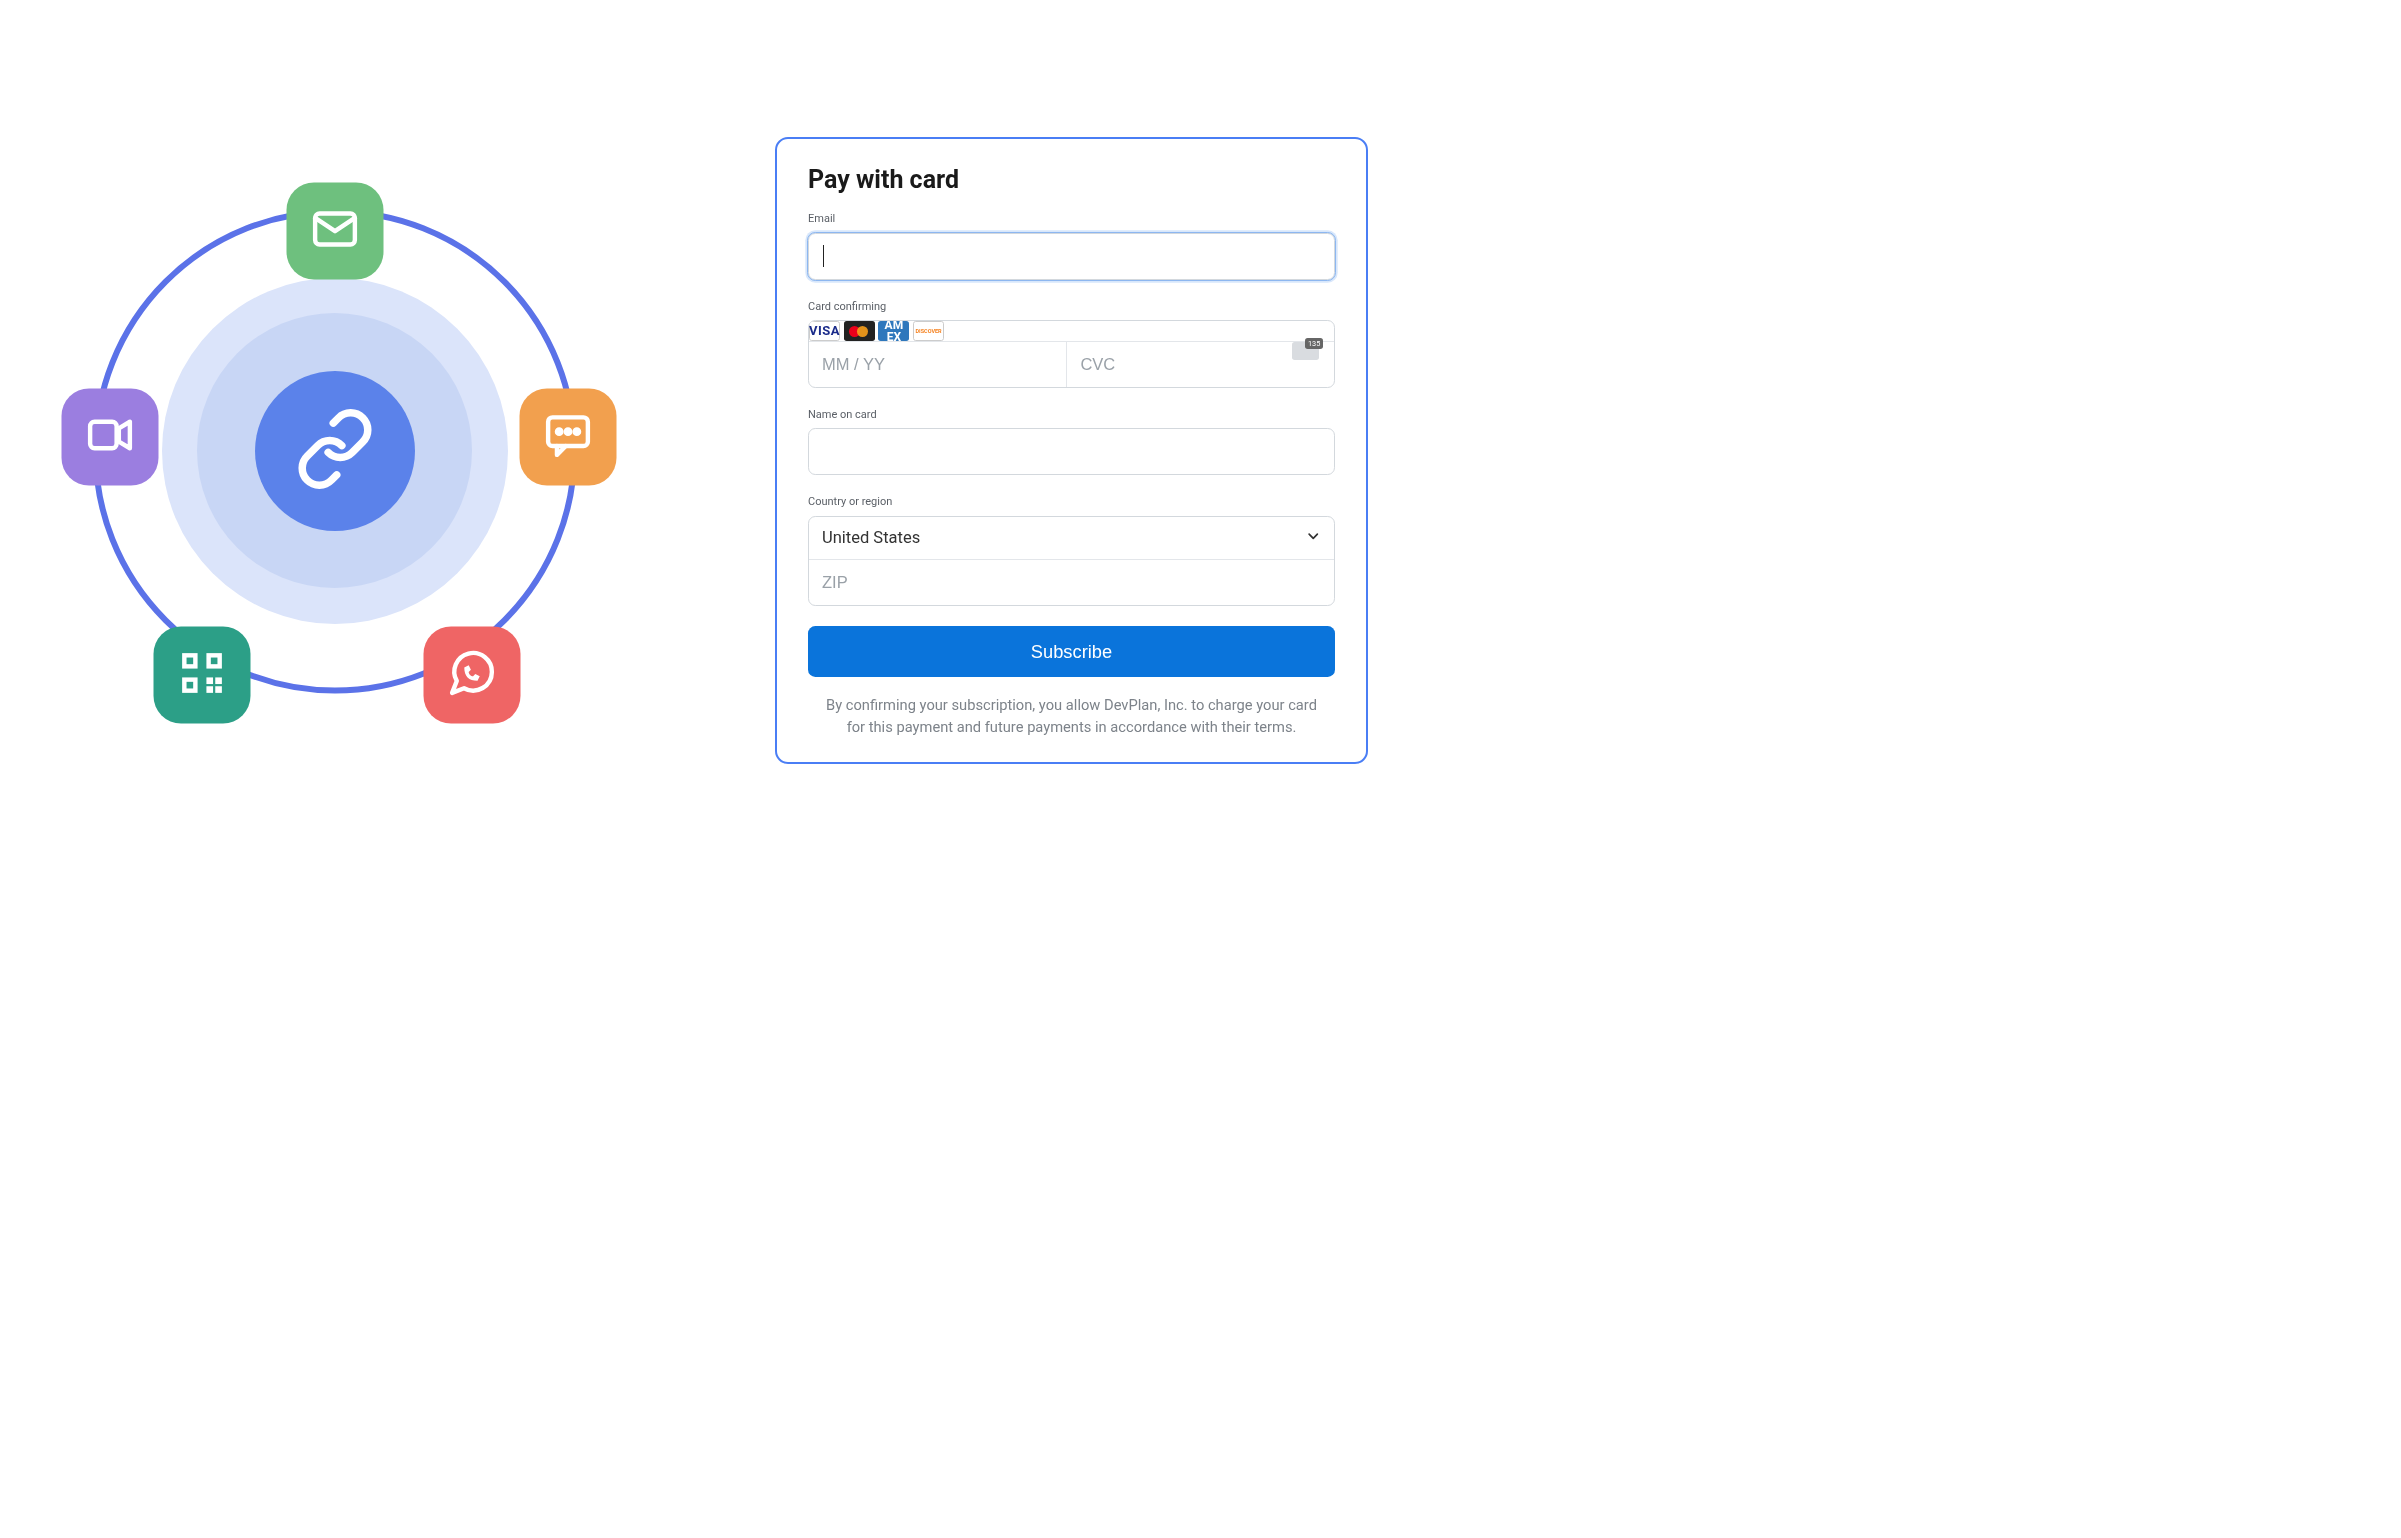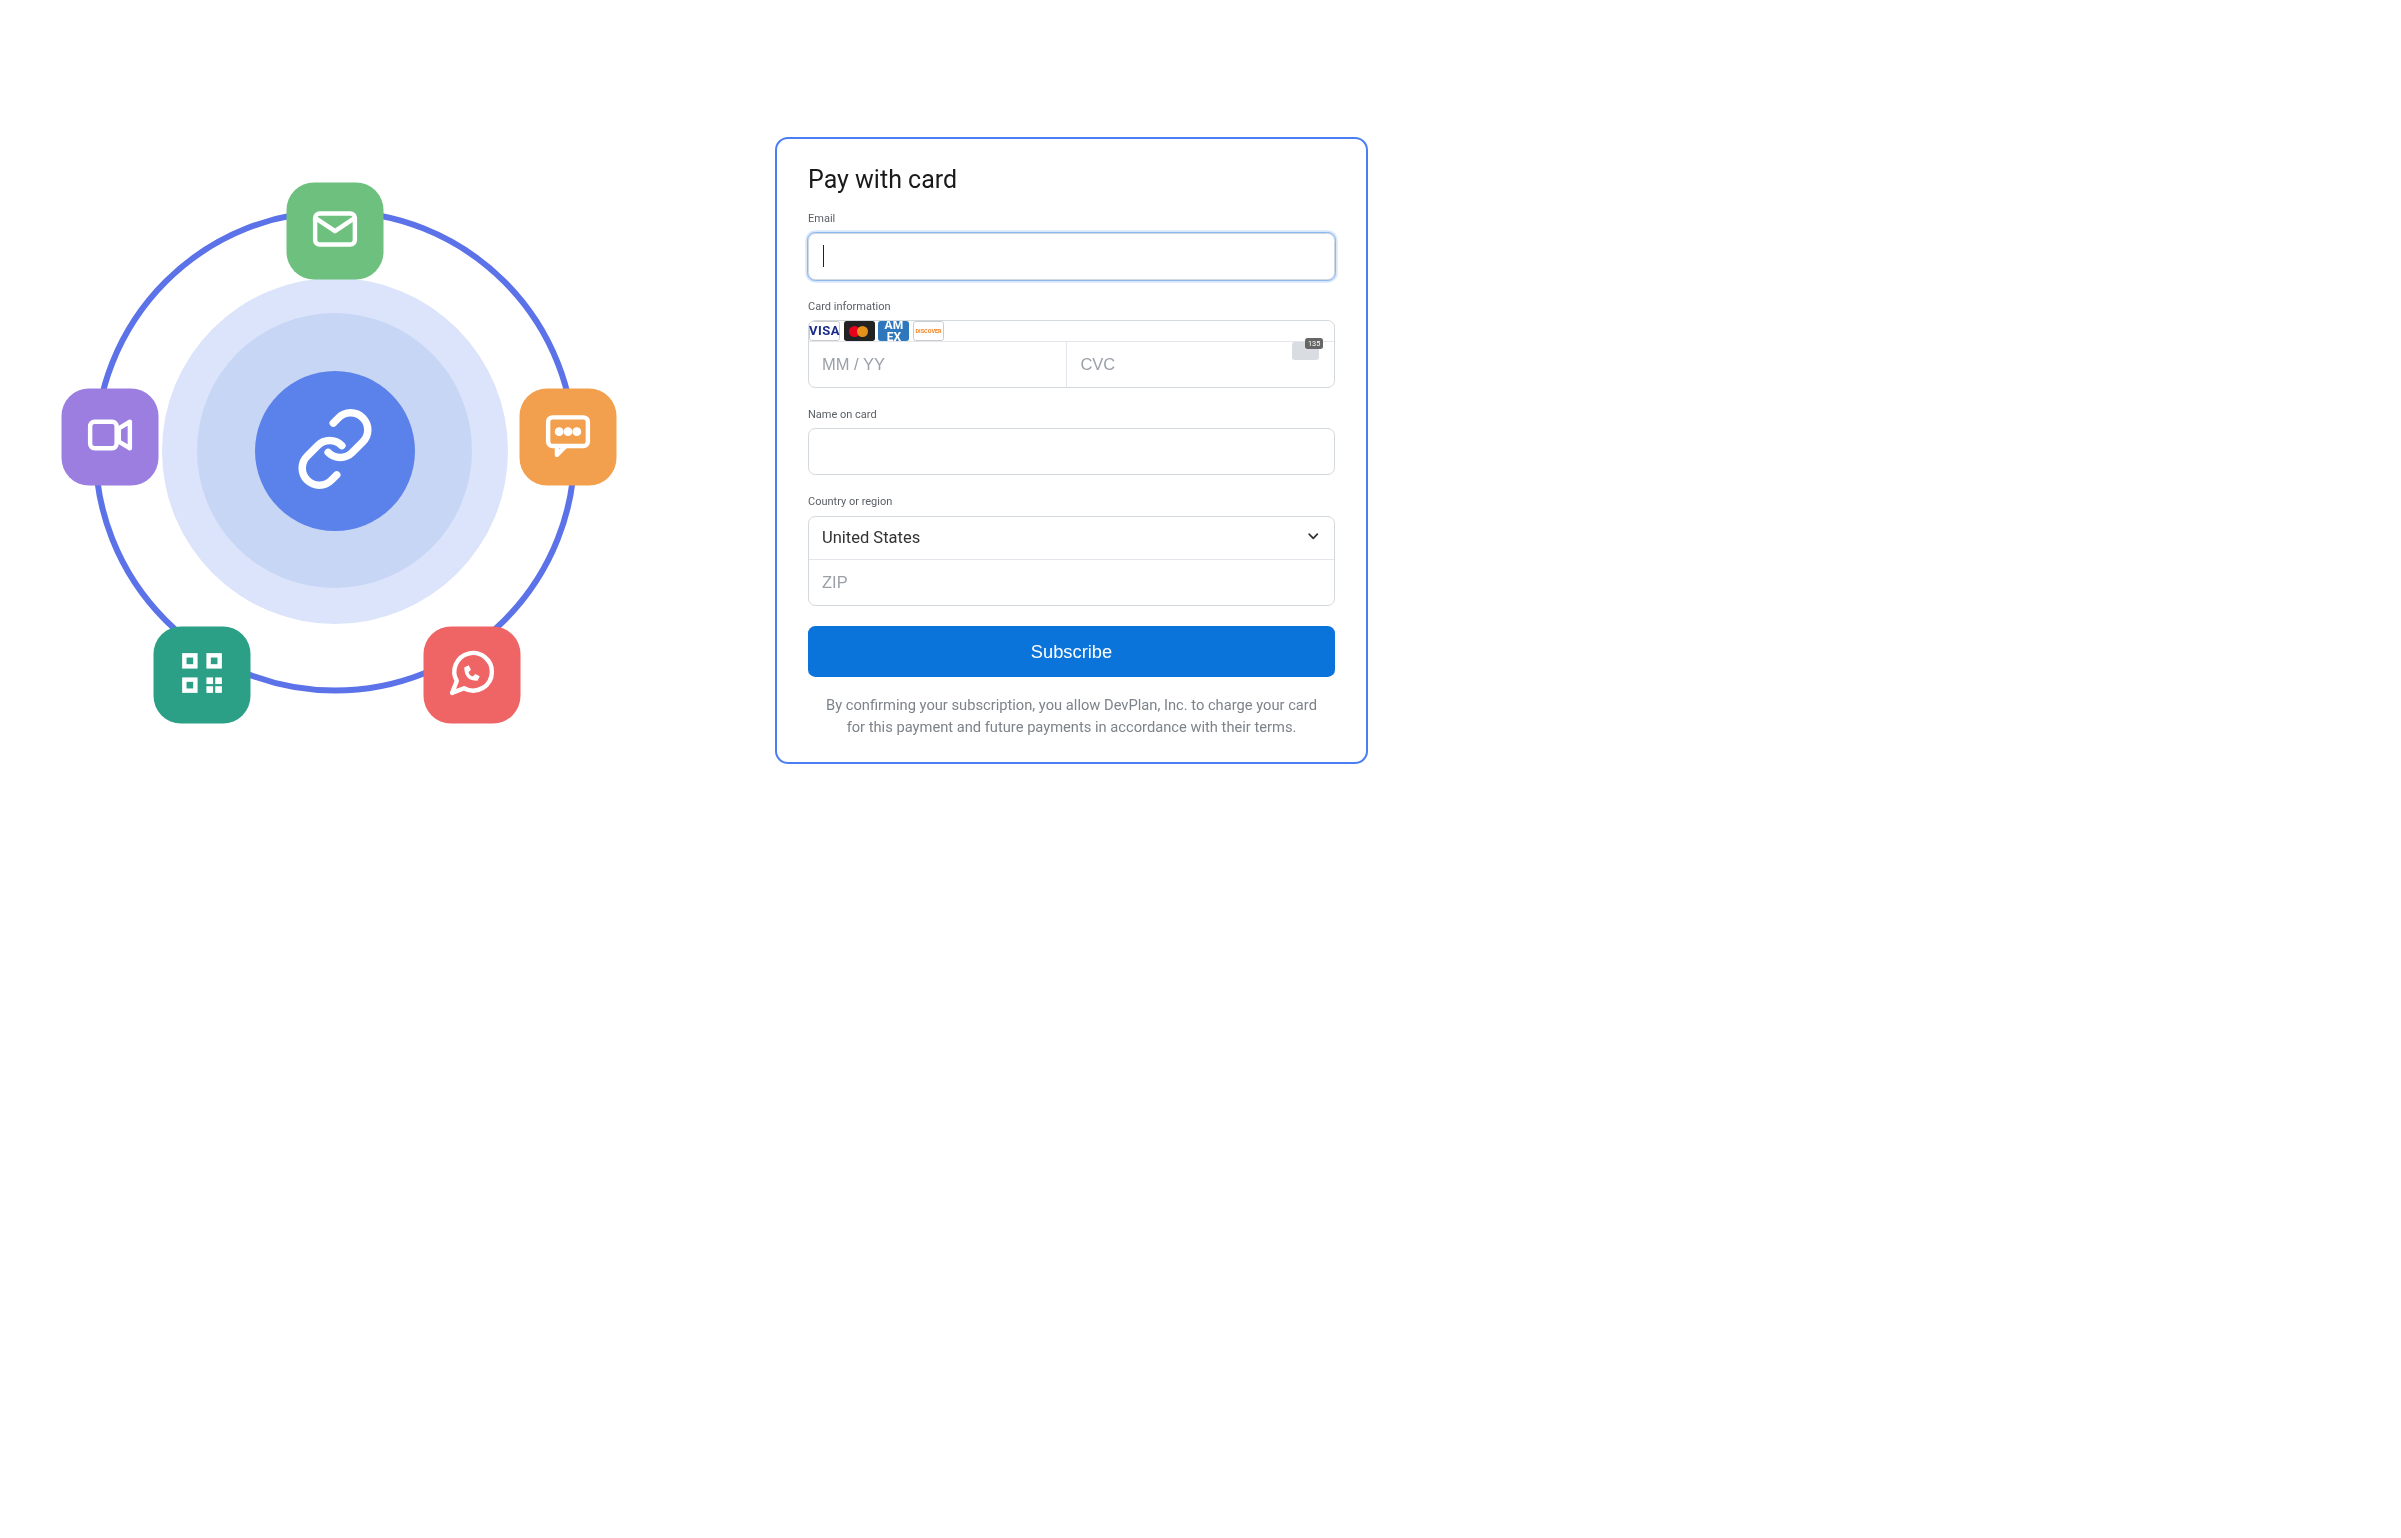--- a/index.html
+++ b/index.html
@@ -67,21 +67,21 @@
   
   .card-form {
     width: 593px;
     border: 2.7px solid #4a7ef5;
     border-radius: 13px;
     background: #fff;
     padding: 26px 31px 24px;
   }
   .card-form h2 {
     font-size: 25px;
-    font-weight: 400;
+    font-weight: 700;
     color: #1a1a1a;
     margin-bottom: 18.3px;
   }
   .label {
     font-size: 11px;
     color: #5a5f66;
     margin-top: 20px;
     margin-bottom: 7.3px;
     display: block;
   }
@@ -232,21 +232,21 @@
 </div>
 
 <div class="card-form">
   <h2>Pay with card</h2>
 
   <label class="label">Email</label>
   <div class="input-box input-focus cursor">
     <input class="field" type="email" value="" style="">
   </div>
 
-  <label class="label">Card information</label>
+  <label class="label">Card confirming</label>
   <div class="card-group">
     <div class="card-row">
       <div class="brand-icons">
         <div class="brand visa">VISA</div>
         <div class="brand mc"></div>
         <div class="brand amex">AM<br>EX</div>
         <div class="brand disc">DISCOVER</div>
       </div>
     </div>
     <div class="card-row">

